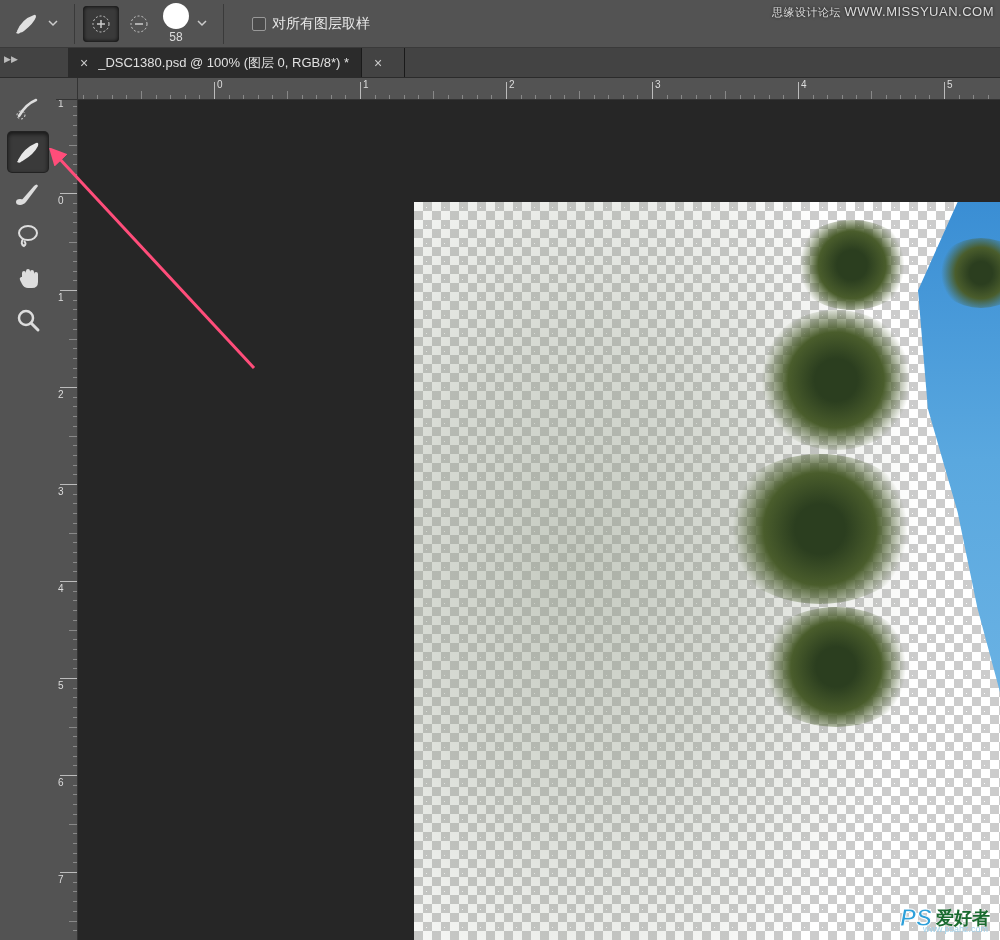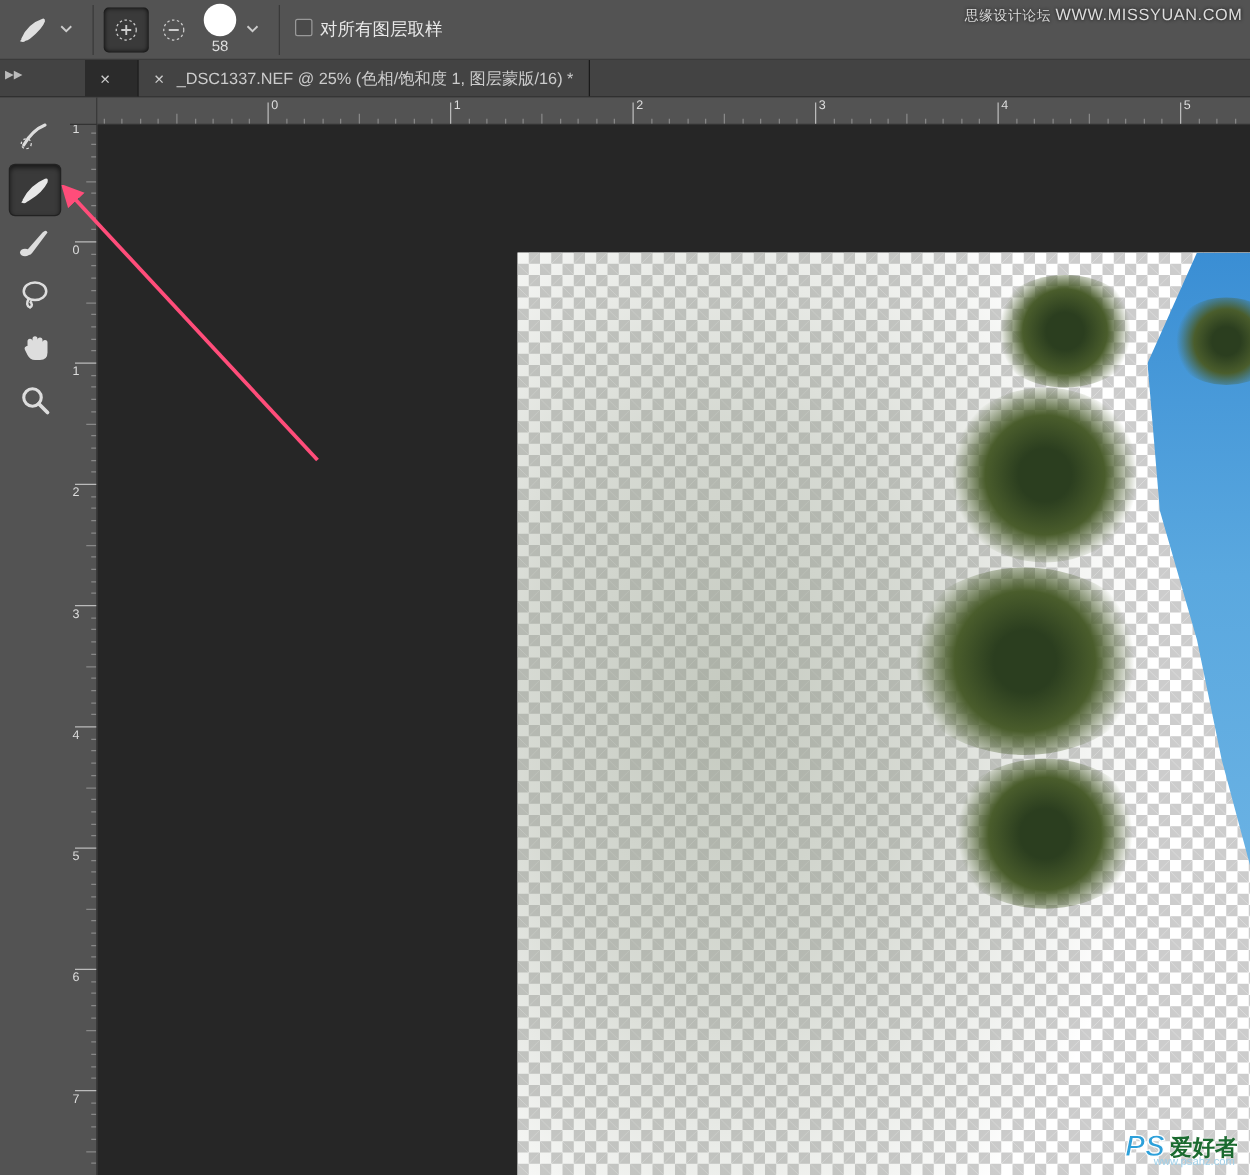--- a/index.html
+++ b/index.html
@@ -32,21 +32,21 @@
   display: flex; align-items: center; justify-content: center;
   cursor: pointer;
 }
 .mode-btn.active { background: #3a3a3a; box-shadow: inset 0 0 4px #000; }
 .brush-preview {
   display: flex; flex-direction: column; align-items: center;
   margin: 0 6px;
 }
 .brush-dot { width: 26px; height: 26px; border-radius: 50%; background: #fff; }
 .brush-size { font-size: 12px; color: #ddd; margin-top: 1px; }
-.checkbox-wrap { display: flex; margin-left: 4px; }
+.checkbox-wrap { display: flex; align-items: center; margin-left: 20px; }
 .checkbox {
   width: 14px; height: 14px; border: 1px solid #999;
   border-radius: 2px; margin-right: 6px; background: #4a4a4a;
 }
 .cb-label { color: #e8e8e8; font-size: 14px; }
 
 .tab-bar {
   height: 30px; background: #434343;
   display: flex; align-items: stretch; padding-left: 68px;
   border-bottom: 1px solid #2b2b2b;
@@ -221,24 +221,24 @@
     <div class="checkbox"></div>
     <span class="cb-label">对所有图层取样</span>
   </div>
 </div>
 
 <div class="panel-expand">▶▶</div>
 
 <div class="tab-bar">
   <div class="tab">
     <span class="close">×</span>
+    <span>_DSC1380.psd @ 100% (图层 0, RGB/8*) *</span>
   </div>
   <div class="tab inactive">
     <span class="close">×</span>
-    <span>_DSC1337.NEF @ 25% (色相/饱和度 1, 图层蒙版/16) *</span>
   </div>
 </div>
 
 <div class="toolbar-left">
   <div class="tool-btn">
     <svg width="28" height="28" viewBox="0 0 28 28">
         <path d="M5 20 Q12 8 22 4" stroke="#ddd" stroke-width="2.5" fill="none" stroke-linecap="round"></path>
         <circle cx="7" cy="19" r="4" fill="none" stroke="#ddd" stroke-dasharray="2 2"></circle>
       </svg>
   </div>

